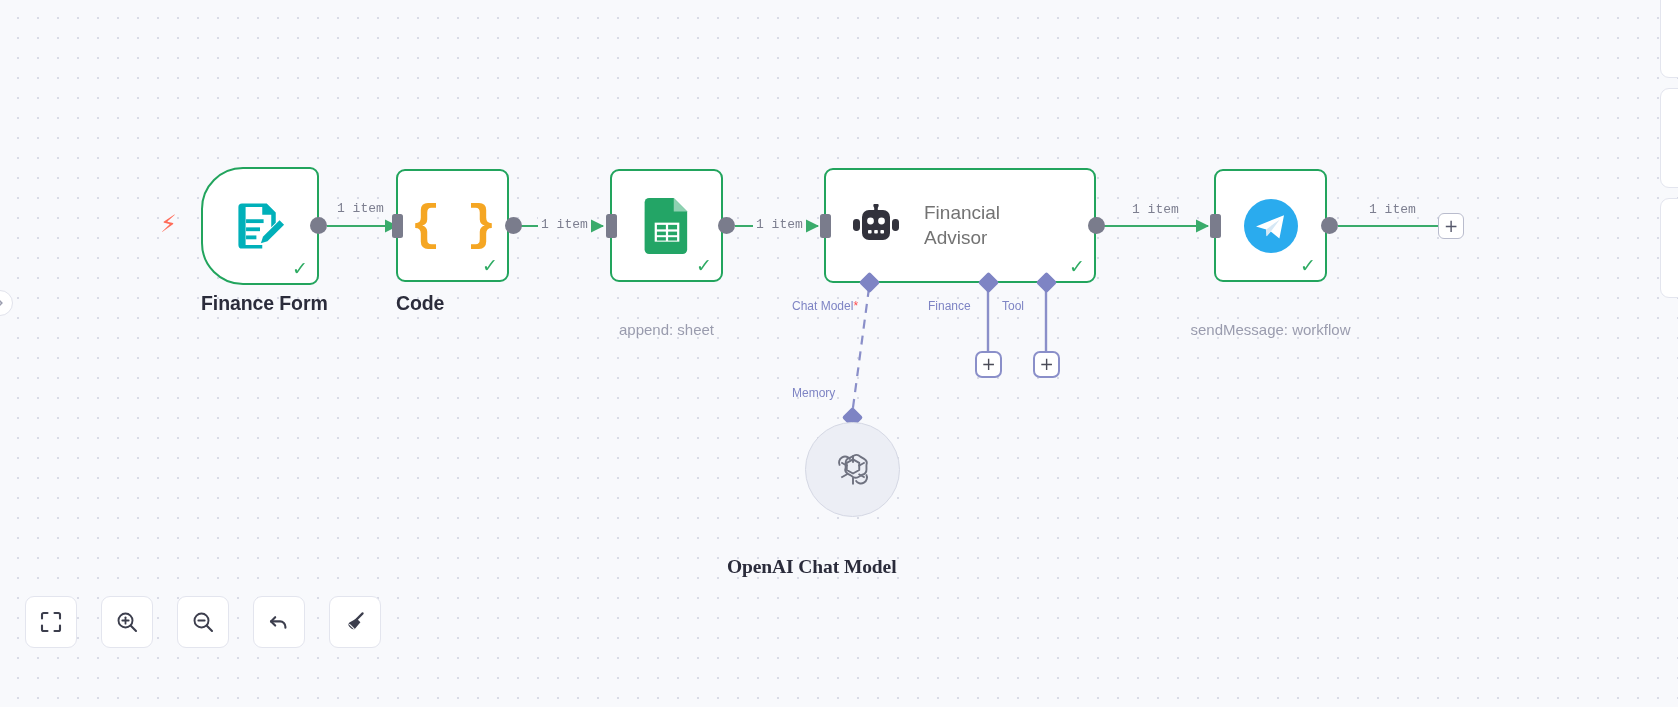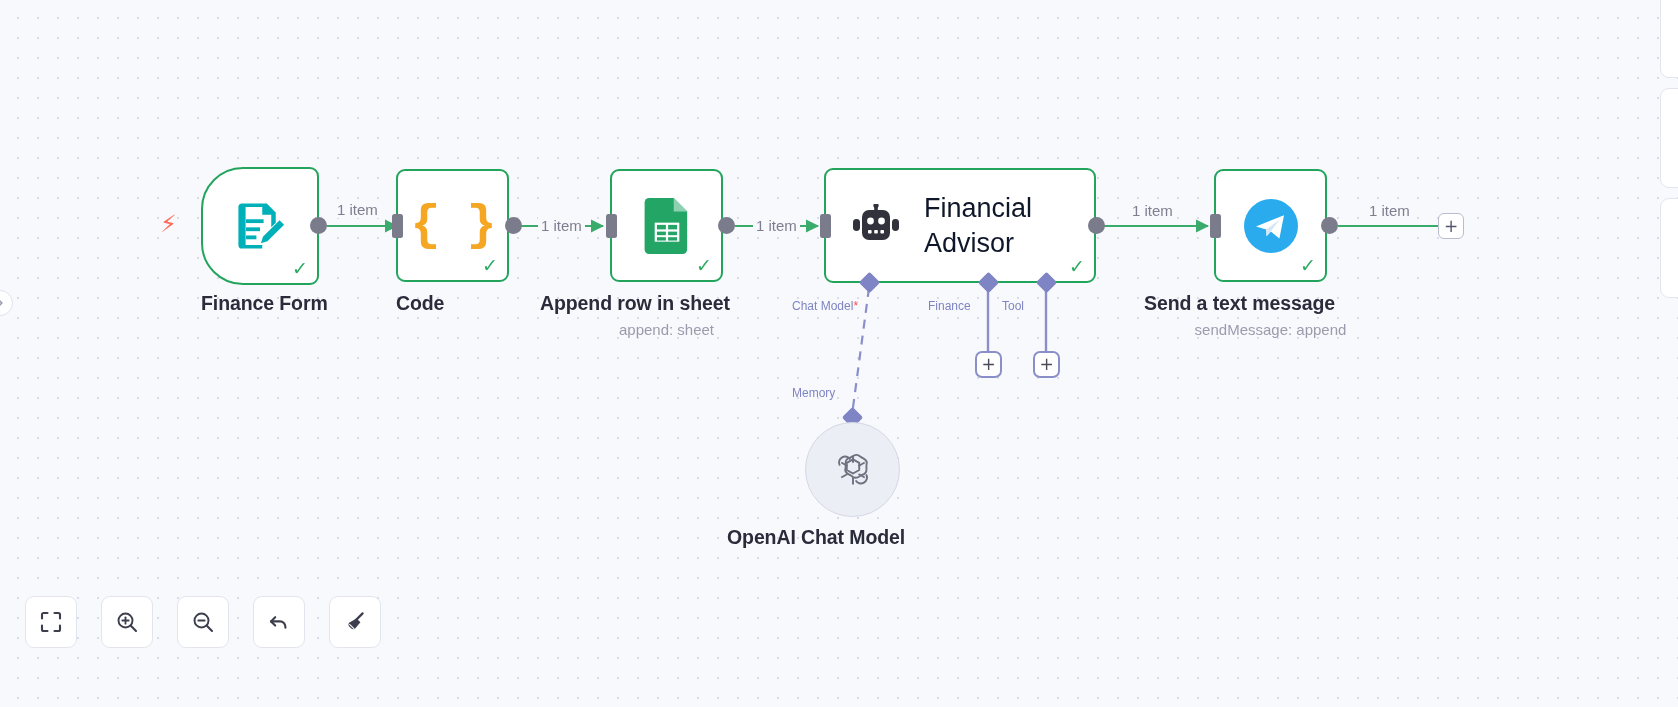--- a/index.html
+++ b/index.html
@@ -62,25 +62,26 @@
     border-radius: 50%;
   }
   .port-in {
     position: absolute;
     width: 11px; height: 24px;
     background: #7a7c8c;
     border-radius: 2.5px;
   }
   .edge-label {
     position: absolute;
-    font-size: 15px;
+    font-size: 13px;
     color: #7d7f90;
     background: #f8f9fc;
     padding: 0 3px;
     white-space: nowrap;
+    font-family: Liberation Mono, monospace;
   }
 
   
   .diamond {
     position: absolute;
     width: 15px; height: 15px;
     background: #7e84c4;
     transform: rotate(45deg);
     border-radius: 2px;
   }
@@ -239,37 +240,36 @@
       <rect x="21" y="24" width="8" height="4" fill="#23a566"></rect>
       <rect x="11" y="30" width="8" height="3.2" fill="#23a566"></rect>
       <rect x="21" y="30" width="8" height="3.2" fill="#23a566"></rect>
       <rect x="11" y="35" width="8" height="3" fill="#23a566"></rect>
       <rect x="21" y="35" width="8" height="3" fill="#23a566"></rect>
     </svg>
     <span class="check">✓</span>
   </div>
   <div class="port-in" style="left:606px; top:214px;"></div>
   <div class="port-out" style="left:718px; top:217px;"></div>
-  <div class="node-title" style="left:540px; top:292px; width:253px;">Append row in sheet</div>
   <div class="node-sub" style="left:540px; top:321px; width:253px;">append: sheet</div>
 
   <div class="node" style="left:824px; top:168px; width:272px; height:115px; justify-content:flex-start; padding-left:24px; gap:22px;">
     <svg width="52" height="44" viewBox="0 0 52 44">
       <rect x="12" y="6" width="28" height="30" rx="7" fill="#32323c"></rect>
       <rect x="24.2" y="0" width="3.6" height="7" fill="#32323c"></rect>
       <circle cx="26" cy="1.6" r="2.6" fill="#32323c"></circle>
       <rect x="3" y="15" width="7" height="12" rx="3.4" fill="#32323c"></rect>
       <rect x="42" y="15" width="7" height="12" rx="3.4" fill="#32323c"></rect>
       <circle cx="20.5" cy="17" r="3.4" fill="#ffffff"></circle>
       <circle cx="31.5" cy="17" r="3.4" fill="#ffffff"></circle>
       <rect x="18" y="26" width="3.6" height="3.6" rx="0.8" fill="#ffffff"></rect>
       <rect x="24.2" y="26" width="3.6" height="3.6" rx="0.8" fill="#ffffff"></rect>
       <rect x="30.4" y="26" width="3.6" height="3.6" rx="0.8" fill="#ffffff"></rect>
     </svg>
-    <span style="font-size:27px; color:#0f172a; line-height:1.28; max-width:120px;">Financial Advisor</span>
+    <span style="font-size:19px; color:#737373; line-height:1.28; max-width:120px;">Financial Advisor</span>
     <span class="check">✓</span>
   </div>
   <div class="port-in" style="left:820px; top:214px;"></div>
   <div class="port-out" style="left:1088px; top:217px;"></div>
 
   <div class="diamond" style="left:862px; top:275px;"></div>
   <div class="sub-label" style="left:792px; top:299px; width:140px;">
     <span>Chat Model</span><span class="req">*</span>
   </div>
 
@@ -284,42 +284,41 @@
   <div class="node" style="left:1214px; top:169px; width:113px; height:113px;">
     <svg width="56" height="56" viewBox="0 0 56 56">
       <circle cx="28" cy="28" r="27" fill="#2aabee"></circle>
       <path d="M13 28.4 L41 17.2 L36.4 40.4 L27.8 33.6 L23.6 38.2 L23.2 31.4 z" fill="#ffffff"></path>
       <path d="M23.2 31.4 L36.8 21.4 L27.8 33.6 L23.6 38.2 z" fill="#d6e8f5"></path>
     </svg>
     <span class="check">✓</span>
   </div>
   <div class="port-in" style="left:1210px; top:214px;"></div>
   <div class="port-out" style="left:1321px; top:217px;"></div>
-  <div class="node-title" style="left:1144px; top:292px; width:253px;">Send a text message</div>
-  <div class="node-sub" style="left:1144px; top:321px; width:253px;">sendMessage: append</div>
+  <div class="node-sub" style="left:1144px; top:321px; width:253px;">sendMessage: workflow</div>
 
   <div class="plus-btn-plain" style="left:1438px; top:213px;">+</div>
 
   <div class="edge-label" style="left:334px; top:201px;">1 item</div>
   <div class="edge-label" style="left:538px; top:217px;">1 item</div>
   <div class="edge-label" style="left:753px; top:217px;">1 item</div>
   <div class="edge-label" style="left:1129px; top:202px;">1 item</div>
   <div class="edge-label" style="left:1366px; top:202px;">1 item</div>
 
   <div class="sub-label" style="left:792px; top:386px; width:120px;">Memory</div>
   <div class="diamond" style="left:845px; top:410px;"></div>
   <div class="round-node" style="left:805px; top:422px;">
     <svg width="44" height="44" viewBox="0 0 24 24">
       <path fill="none" stroke="#6f7280" stroke-width="1.05" d="M11.96 3.1c1.22-.72 2.78-.5 3.75.5l2.1 1.21c1.22.7 1.74 2.2 1.3 3.5l.02 2.43c.01 1.41-.97 2.63-2.35 2.93l-2.1 1.22c-1.22.7-2.77.48-3.74-.51l-2.1-1.21c-1.23-.71-1.75-2.2-1.31-3.51l-.01-2.42c-.01-1.42.96-2.64 2.34-2.94z" transform="translate(0.6 1.2) scale(0.98)"></path>
       <path fill="none" stroke="#6f7280" stroke-width="1.05" stroke-linejoin="round" d="M12 6.2 L15.4 8.1 L15.4 12 L12 13.9 L8.6 12 L8.6 8.1 z"></path>
       <path fill="none" stroke="#6f7280" stroke-width="1.05" d="M4.8 9.6c-.9-1.6-.35-3.6 1.25-4.5 1.6-.9 3.6-.35 4.5 1.25M19.2 14.4c.9 1.6.35 3.6-1.25 4.5-1.6.9-3.6.35-4.5-1.25"></path>
       <path fill="none" stroke="#6f7280" stroke-width="1.05" d="M12 4.1v3.9M12 16v3.9M5.6 7.9l3.4 1.9M15 14.2l3.4 1.9M18.4 7.9L15 9.8M9 14.2l-3.4 1.9"></path>
     </svg>
   </div>
-  <div class="node-title" style="left:727px; top:526px; width:250px;">OpenAI Chat Model</div>
+  <div class="node-title" style="left:727px; top:556px; width:250px;font-family:Liberation Serif, serif;">OpenAI Chat Model</div>
 
   <div class="tool-btn" style="left:25px; top:596px;">
     <svg width="24" height="24" viewBox="0 0 24 24">
       <path d="M3 8.5V4.6A1.6 1.6 0 0 1 4.6 3h3.9M21 8.5V4.6A1.6 1.6 0 0 0 19.4 3h-3.9M3 15.5v3.9A1.6 1.6 0 0 0 4.6 21h3.9M21 15.5v3.9A1.6 1.6 0 0 1 19.4 21h-3.9" fill="none" stroke="#3c3e4d" stroke-width="2.1" stroke-linecap="round"></path>
     </svg>
   </div>
   <div class="tool-btn" style="left:101px; top:596px;">
     <svg width="24" height="24" viewBox="0 0 24 24">
       <circle cx="10.5" cy="10.5" r="7" fill="none" stroke="#3c3e4d" stroke-width="1.9"></circle>
       <line x1="15.6" y1="15.6" x2="21" y2="21" stroke="#3c3e4d" stroke-width="2.1" stroke-linecap="round"></line>

